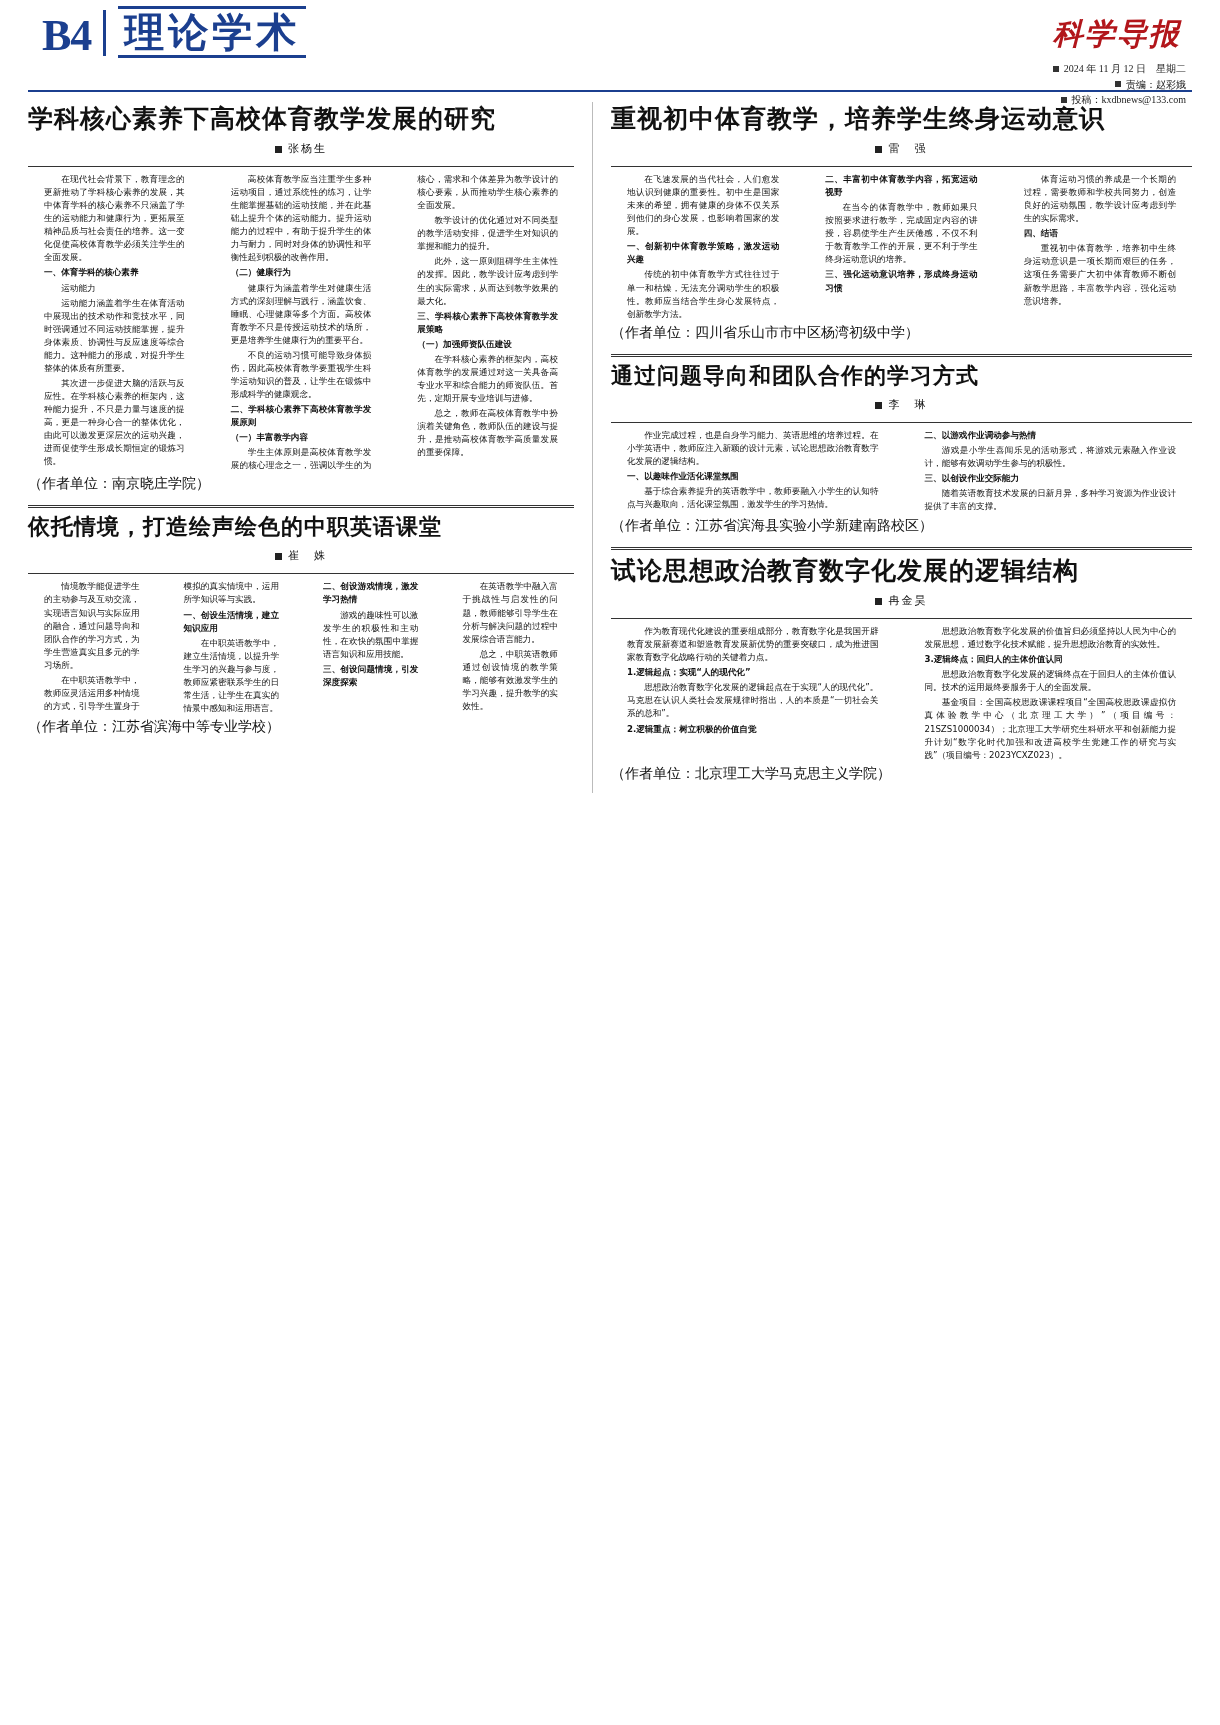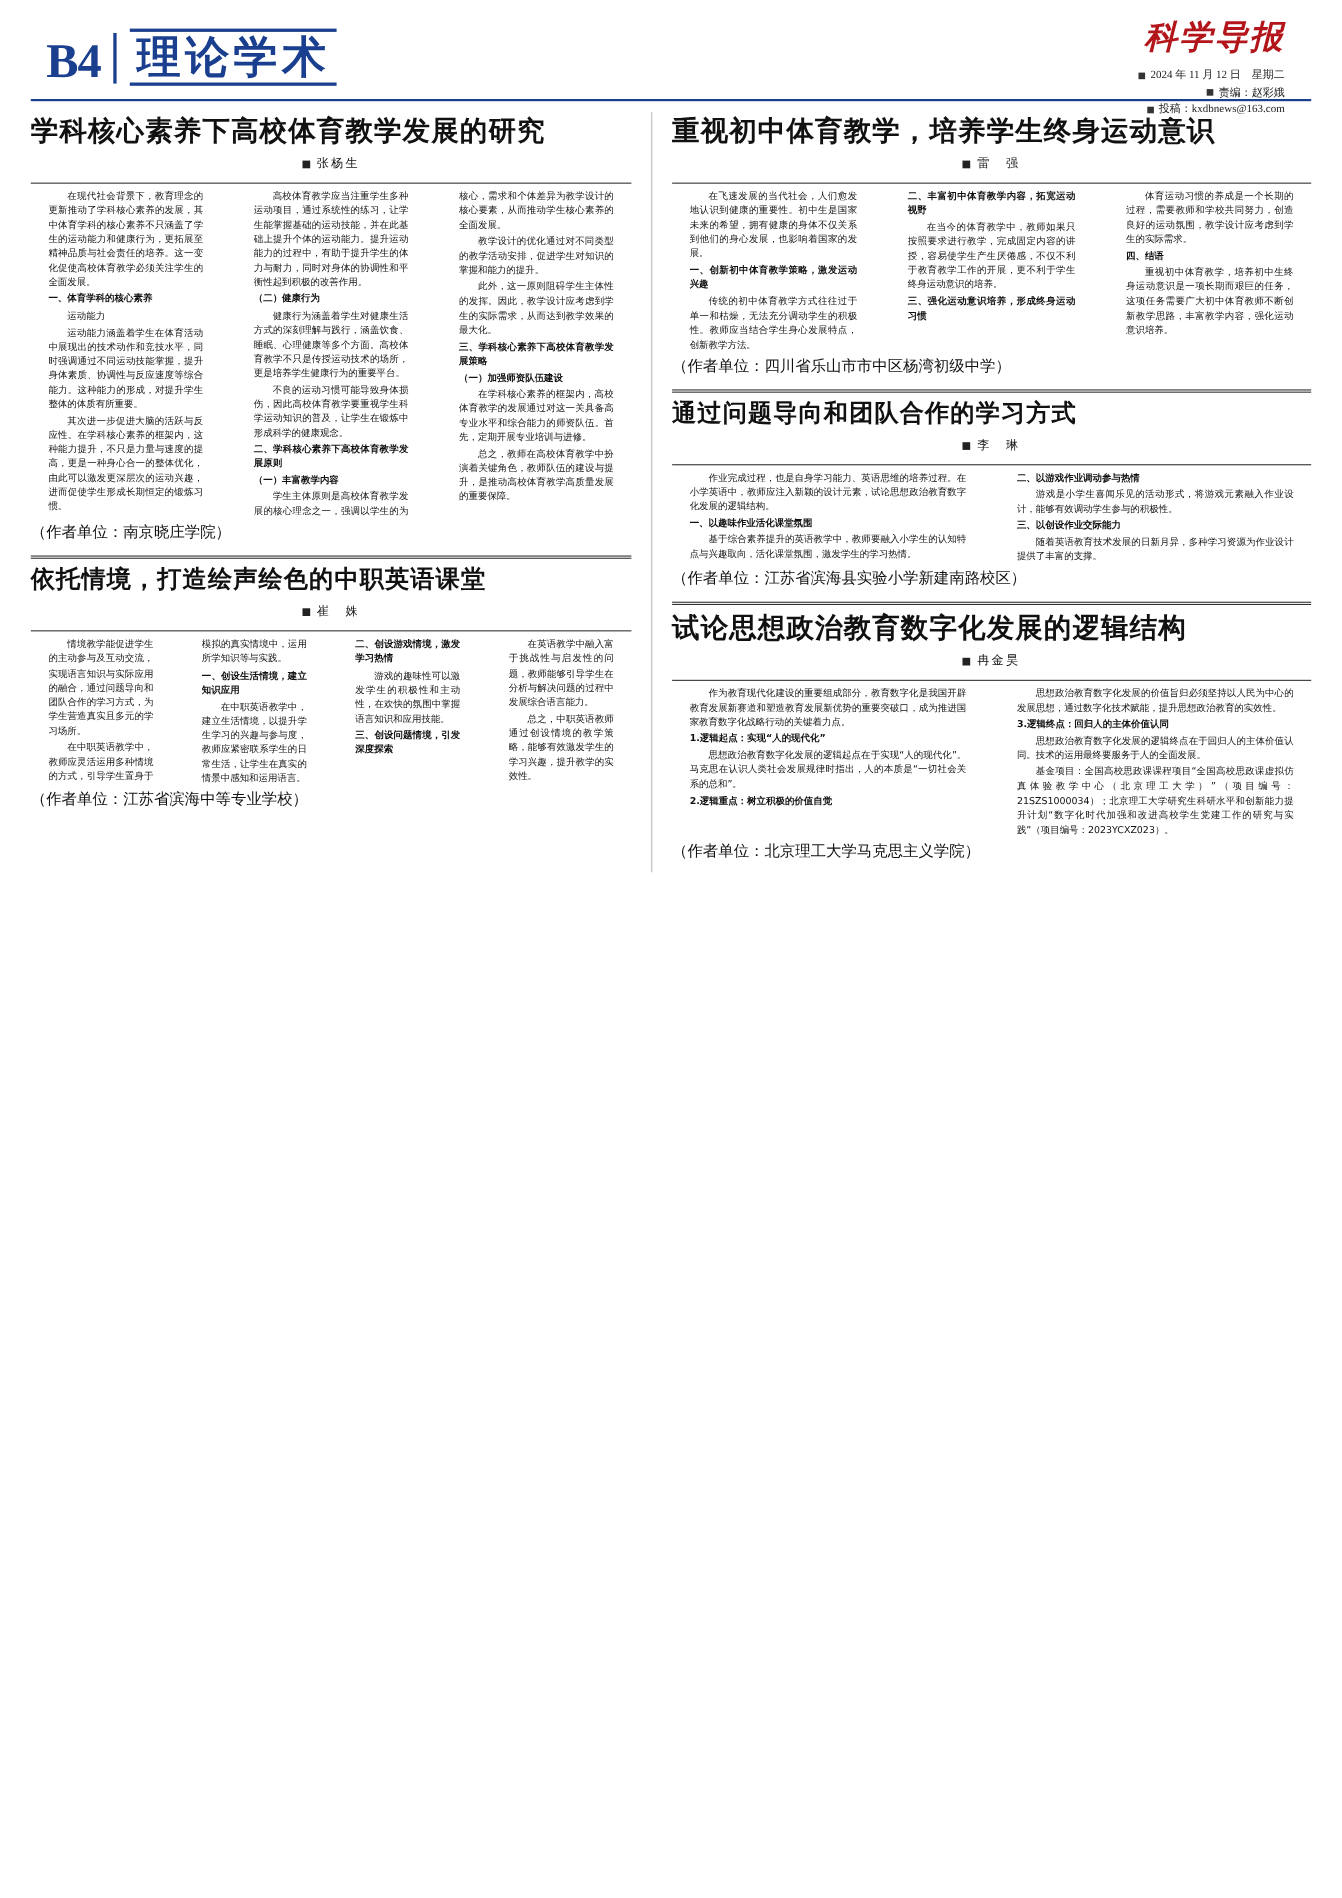--- a/index.html
+++ b/index.html
@@ -8,26 +8,26 @@
     width:1220px; height:1725px;
     background:#ffffff;
     font-family:"Liberation Serif", serif;
     color:#111;
     position:relative;
   }
   .page { position:relative; width:1220px; height:1725px; padding:0 28px; }
 
   
   .masthead { position:relative; height:92px; border-bottom:2px solid #1b3f8f; }
-  .mast-left { position:absolute; left:14px; top:26px; display:flex; align-items:flex-end; gap:10px; }
+  .mast-left { position:absolute; left:14px; top:6px; display:flex; align-items:flex-end; gap:10px; }
   .folio { font-family:"Liberation Serif", serif; font-size:44px; font-weight:bold; color:#1b3f8f; letter-spacing:-1px; line-height:1; }
   .folio-rule { width:3px; height:46px; background:#1b3f8f; margin:0 2px 2px 2px; }
   .section-name { font-size:40px; font-weight:bold; color:#1b3f8f; letter-spacing:4px; line-height:1;
                   border-top:3px solid #1b3f8f; border-bottom:3px solid #1b3f8f; padding:3px 6px; font-family:"DejaVu Sans", sans-serif;}
-  .mast-right { position:absolute; right:24px; top:14px; text-align:right; }
+  .mast-right { position:absolute; right:6px; top:14px; text-align:left; }
   .paper-logo { font-size:30px; font-weight:bold; color:#b2161b; letter-spacing:2px; font-family:"DejaVu Serif", serif; font-style:italic; }
   .mast-meta { margin-top:6px; font-size:10px; color:#222; line-height:1.55; }
   .mast-meta .line { display:flex; justify-content:flex-end; align-items:center; gap:5px; }
   .sqbullet { display:inline-block; width:6px; height:6px; background:#333; }
 
   
   .body-wrap { display:flex; gap:18px; margin-top:10px; }
   .col-left { width:560px; }
   .col-right { width:596px; }
   .vrule { width:1px; background:#bbb; }
@@ -66,21 +66,21 @@
         <div class="line">
             <span class="sqbullet"></span>
             <span>2024 年 11 月 12 日　星期二</span>
           </div>
         <div class="line">
             <span class="sqbullet"></span>
             <span>责编：赵彩娥</span>
           </div>
         <div class="line">
             <span class="sqbullet"></span>
-            <span>投稿：kxdbnews@163.com</span>
+            <span>投稿：kxdbnews@133.com</span>
           </div>
       </div>
     </div>
   </div>
 
   <div class="body-wrap">
 
     <div class="col-left">
 
       <div class="article">

